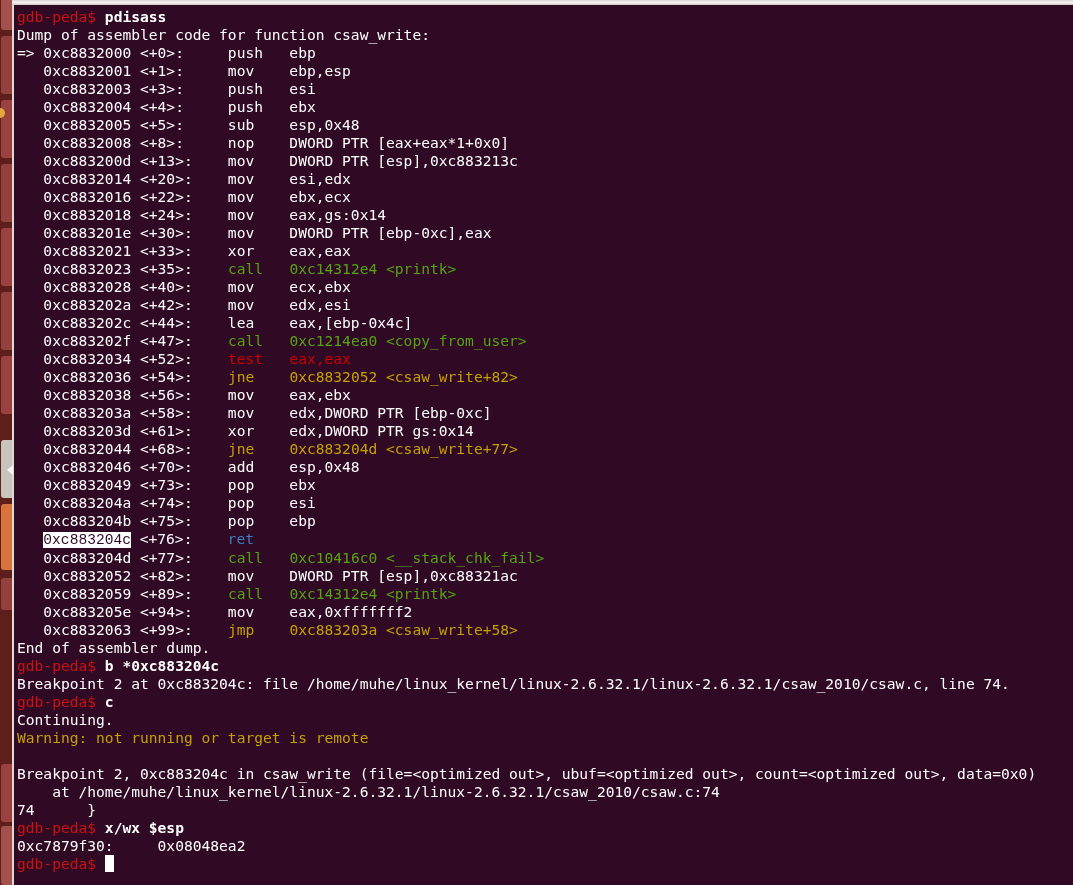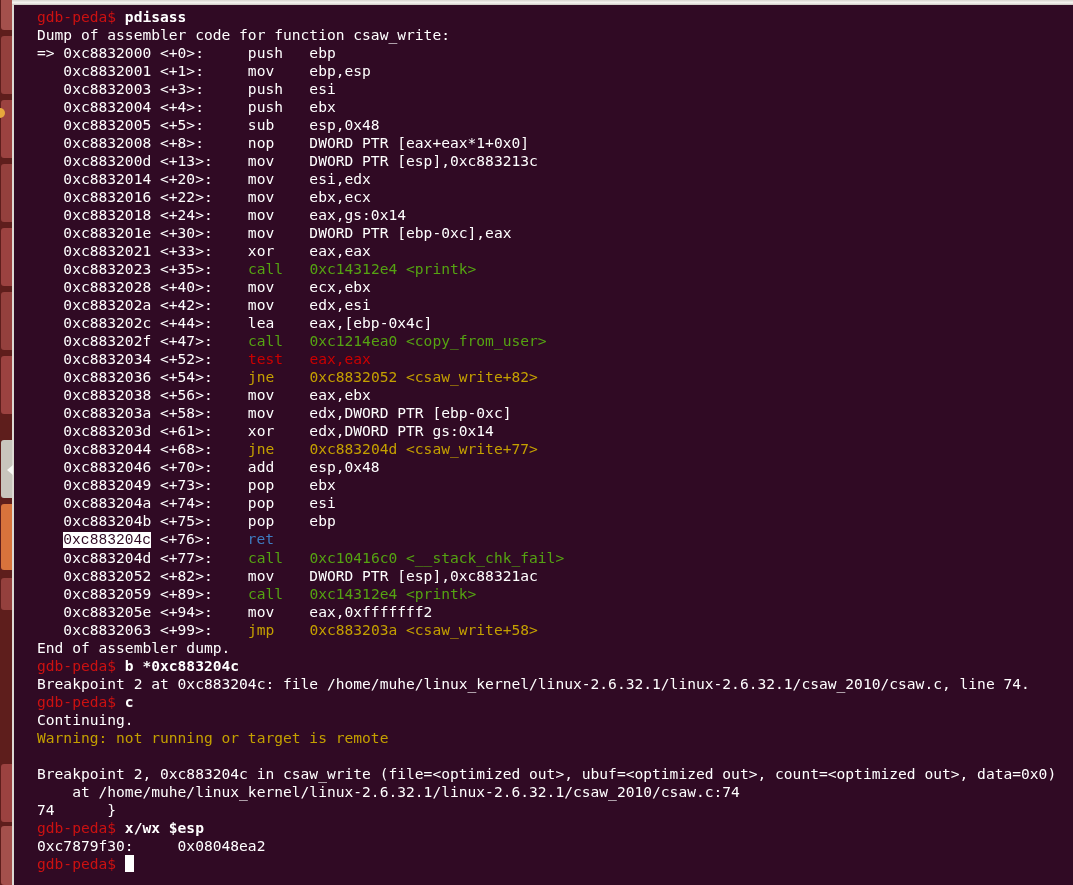--- a/index.html
+++ b/index.html
@@ -35,21 +35,20 @@
     background:linear-gradient(180deg,#d8d5cf 0%,#f7f5f2 55%,#c9c6bf 100%);
   }
   
   .terminal{
     position:absolute;left:14px;top:5px;right:0;bottom:0;
     background:var(--term-bg,#300a24);
     padding:3px 0 0 3px;
     font-size:14.6px;line-height:18px;
     color:var(--fg,#ffffff);
     white-space:pre;
-    margin-left:20px;
   }
   .line{min-height:18px;}
   .s-t{color:var(--fg,#ffffff);}
   .s-p{color:var(--red,#cc1111);}
   .s-c{color:var(--fg,#ffffff);font-weight:bold;}
   .s-g{color:var(--green,#55a312);}
   .s-y{color:var(--yellow,#c4a000);}
   .s-r{color:var(--red-instr,#cc0000);}
   .s-b{color:var(--blue,#3e7cc1);}
   .s-hl{background:var(--fg,#ffffff);color:var(--term-bg,#300a24);font-family:Liberation Mono, monospace;}

